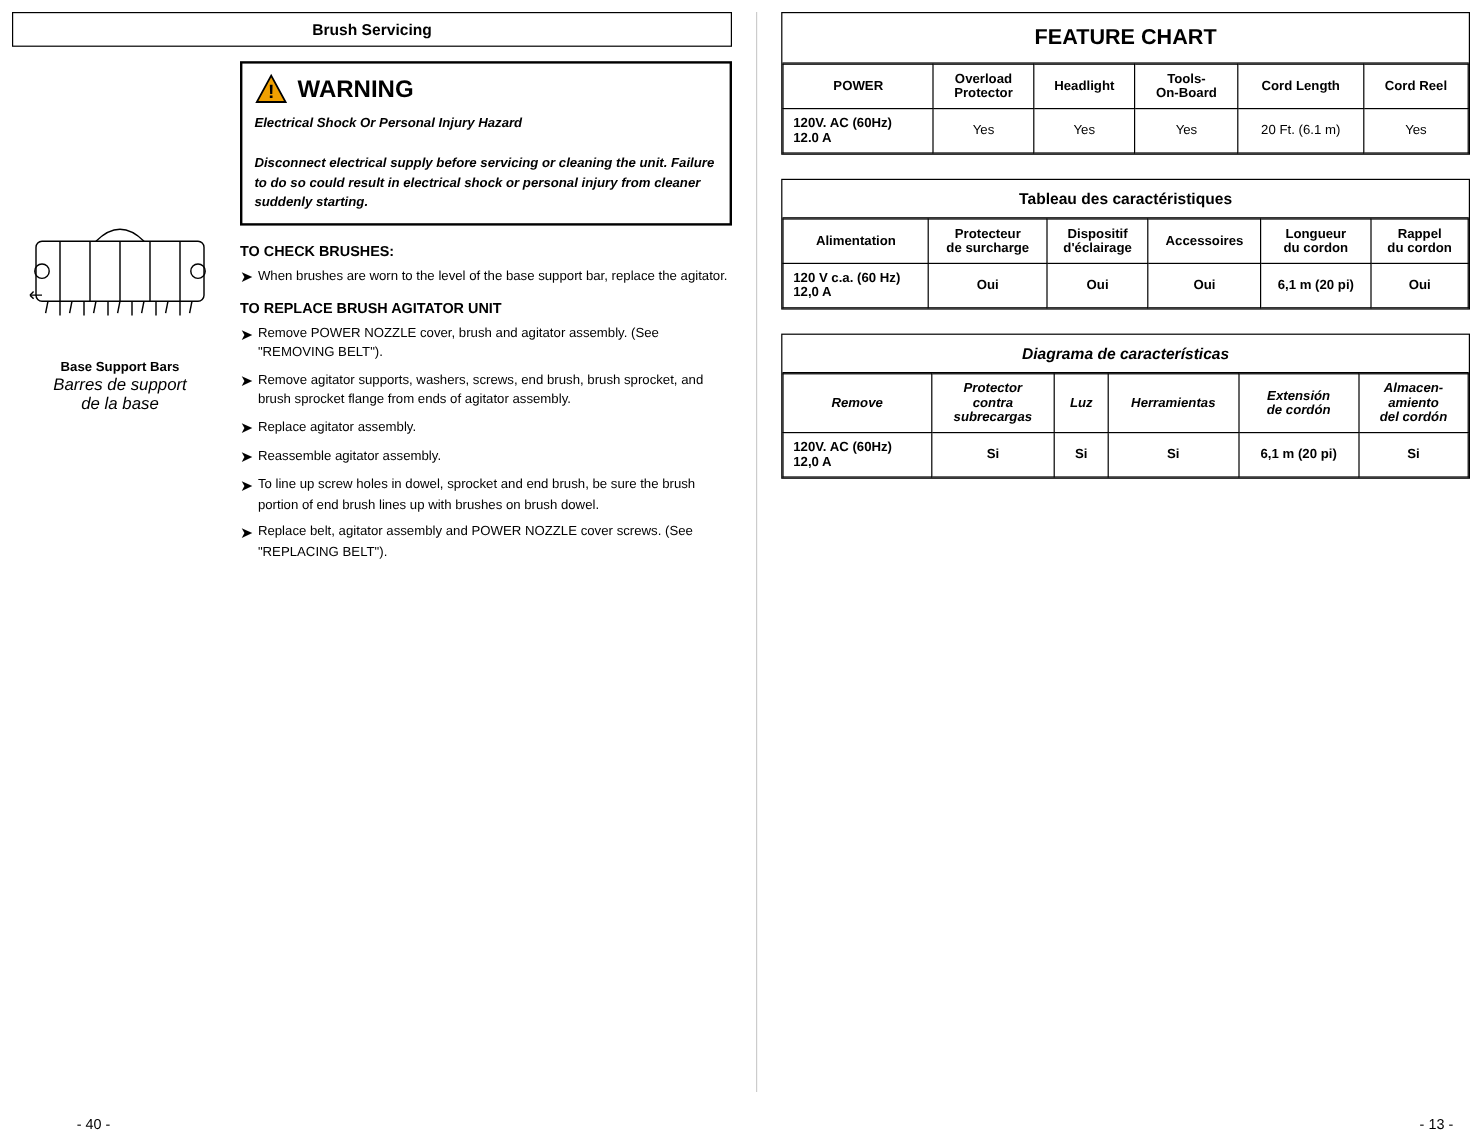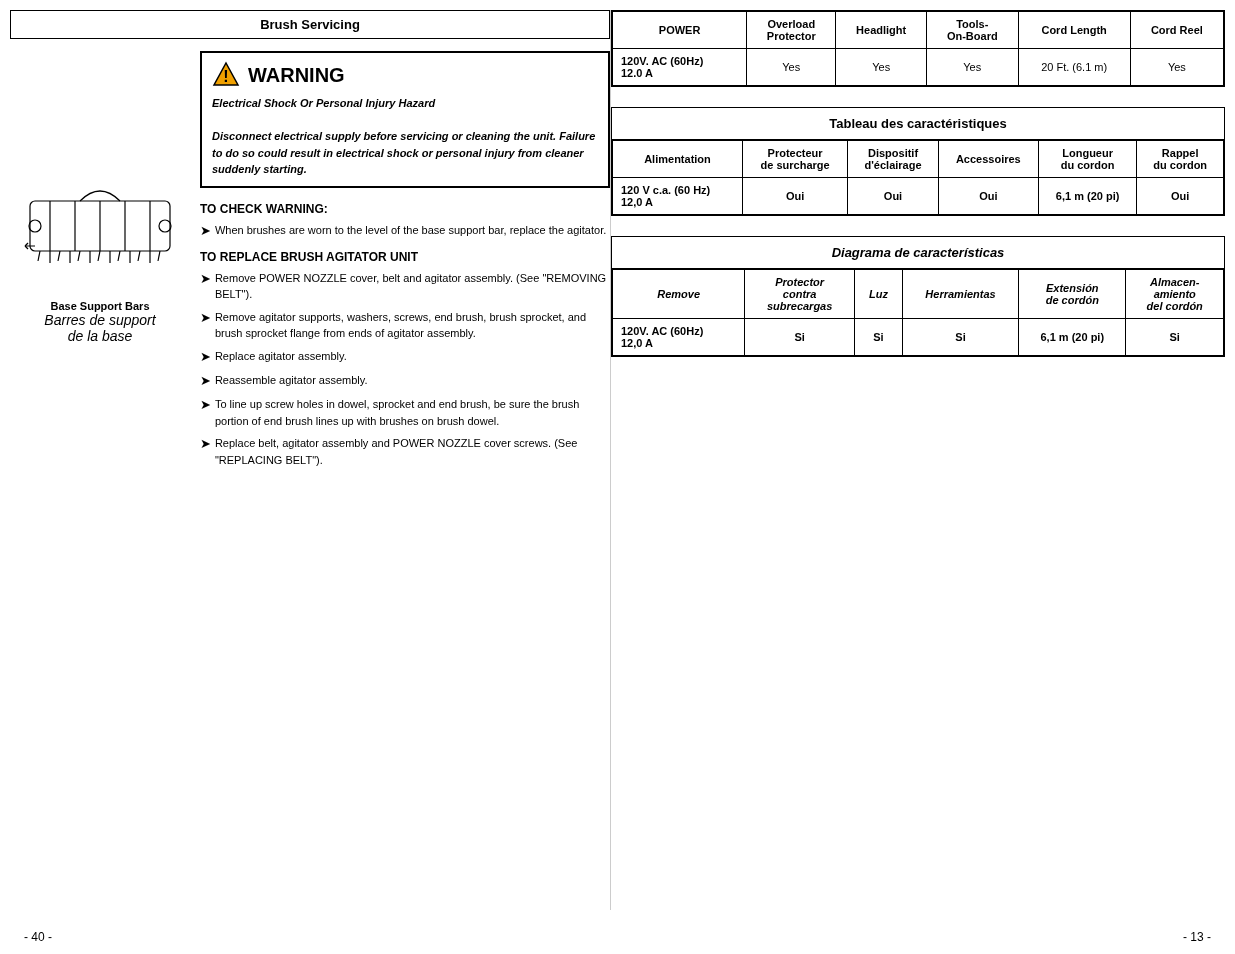--- a/index.html
+++ b/index.html
@@ -10,20 +10,21 @@
       color: #000;
       width: 1235px;
       min-height: 954px;
       display: flex;
       flex-direction: column;
     }
     .main-content {
       display: flex;
       flex: 1;
       padding: 10px;
+      gap: 20px;
     }
     
     .left-panel {
       width: 600px;
       flex-shrink: 0;
     }
     .brush-servicing-title {
       border: 1.5px solid #000;
       text-align: center;
       padding: 6px 10px;
@@ -170,20 +171,21 @@
       padding: 8px;
       border-bottom: 1.5px solid #000;
     }
     
     .footer {
       display: flex;
       justify-content: space-between;
       padding: 10px 24px;
       font-size: 12px;
       border-top: none;
+      margin-left: 40px;
     }
     .footer-left, .footer-right {
       font-size: 12px;
     }
     
     .data-table {
       width: 100%;
       border-collapse: collapse;
     }
     .data-table th, .data-table td {
@@ -266,30 +268,30 @@
             </svg>
             <span class="warning-title">WARNING</span>
           </div>
           <div class="warning-body">
             <div>Electrical Shock Or Personal Injury Hazard</div>
             <br>
             <div>Disconnect electrical supply before servicing or cleaning the unit. Failure to do so could result in electrical shock or personal injury from cleaner suddenly starting.</div>
           </div>
         </div>
 
-        <div class="section-title">TO CHECK WARNING:</div>
+        <div class="section-title">TO CHECK BRUSHES:</div>
         <div class="bullet-item">
           <span class="bullet-arrow">➤</span>
           <span class="bullet-text">When brushes are worn to the level of the base support bar, replace the agitator.</span>
         </div>
 
         <div class="section-title">TO REPLACE BRUSH AGITATOR UNIT</div>
         <div class="bullet-item">
           <span class="bullet-arrow">➤</span>
-          <span class="bullet-text">Remove POWER NOZZLE cover, belt and agitator assembly.  (See "REMOVING BELT").</span>
+          <span class="bullet-text">Remove POWER NOZZLE cover, brush and agitator assembly.  (See "REMOVING BELT").</span>
         </div>
         <div class="bullet-item">
           <span class="bullet-arrow">➤</span>
           <span class="bullet-text">Remove agitator supports, washers, screws, end brush, brush sprocket, and brush sprocket flange from ends of agitator assembly.</span>
         </div>
         <div class="bullet-item">
           <span class="bullet-arrow">➤</span>
           <span class="bullet-text">Replace agitator assembly.</span>
         </div>
         <div class="bullet-item">
@@ -306,20 +308,21 @@
         </div>
       </div>
     </div>
   </div>
 
   <div style="width:1px; background:#ccc; align-self:stretch;"></div>
 
   <div class="right-panel">
 
     <div class="feature-chart-section">
+      <div class="feature-chart-title">FEATURE CHART</div>
       <table class="feature-table">
         <thead>
           <tr>
             <th>POWER</th>
             <th>Overload<br>Protector</th>
             <th>Headlight</th>
             <th>Tools-<br>On-Board</th>
             <th>Cord Length</th>
             <th>Cord Reel</th>
           </tr>

